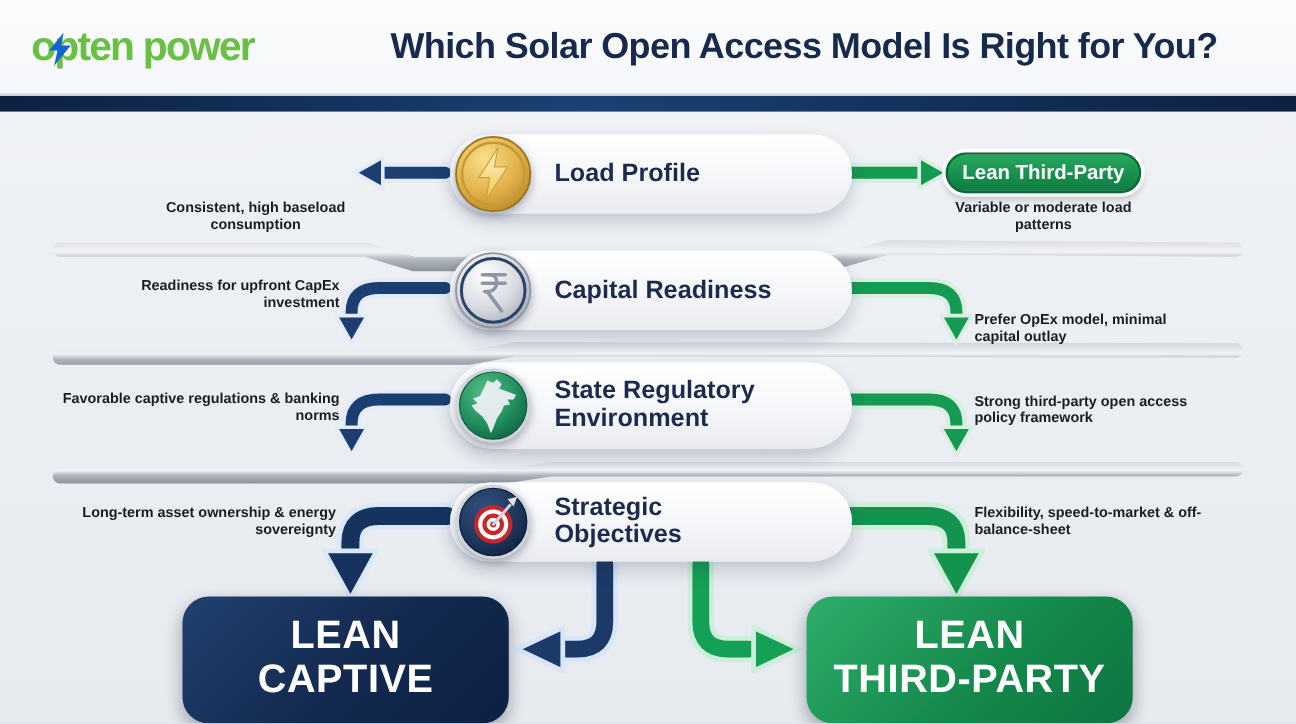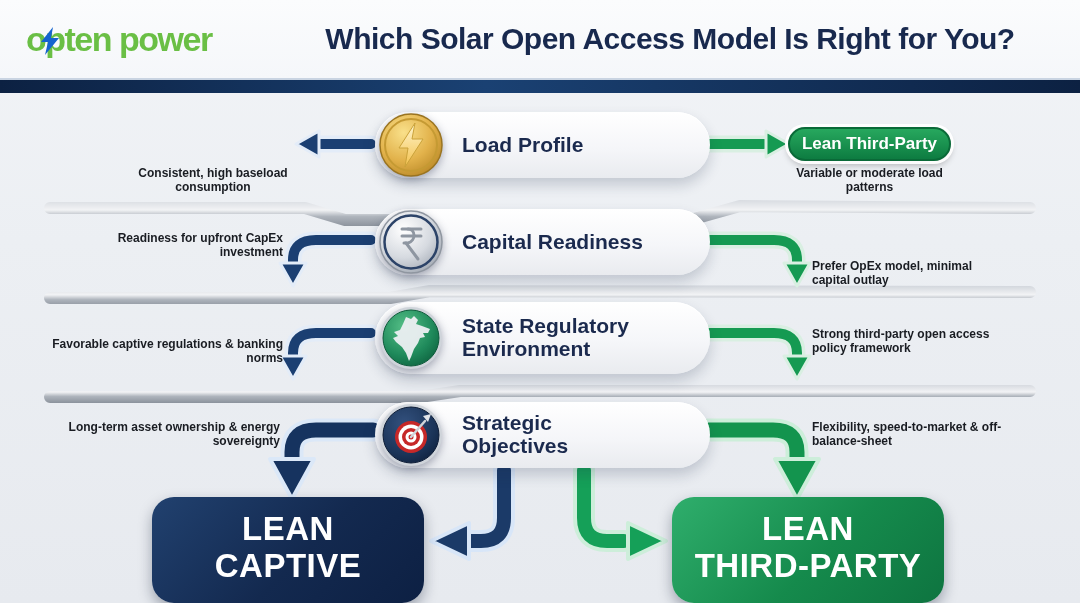--- a/index.html
+++ b/index.html
@@ -40,21 +40,21 @@
         box-shadow:0 0 0 3px rgba(255,255,255,.95),0 4px 7px rgba(0,0,0,.28);}
   .pill-navy{left:133px;width:160px;background:linear-gradient(180deg,#2a4a80,#102a52);border:2px solid #0b1f3f;}
   .pill-green{left:788px;width:163px;background:linear-gradient(180deg,#27a85e,#0d7c41);border:2px solid #0a6a38;}
 
   
   .caption{position:absolute;z-index:2;font-size:12px;font-weight:600;color:#191c22;line-height:1.2;}
   .cp1l{left:118px;top:166px;width:190px;text-align:center;}
   .cp1r{left:777px;top:166px;width:185px;text-align:center;}
   .cp2l{left:98px; top:231px;width:185px;text-align:right;}
   .cp2r{left:812px;top:231px;width:195px;text-align:left;margin-top:28px;}
-  .cp3l{left:43px; top:325px;width:240px;text-align:right;margin-top:12px;}
+  .cp3l{left:43px; top:325px;width:240px;text-align:right;}
   .cp3r{left:812px;top:327px;width:210px;text-align:left;}
   .cp4l{left:60px; top:420px;width:220px;text-align:right;}
   .cp4r{left:812px;top:420px;width:225px;text-align:left;}
 
   
   .outcome{position:absolute;top:497px;width:272px;height:106px;z-index:2;border-radius:22px;
            display:flex;flex-direction:column;justify-content:flex-start;
            padding-top:14px;color:#fff;font-weight:800;font-size:33px;line-height:1.12;
            letter-spacing:.5px;text-align:center;box-shadow:0 6px 14px rgba(15,25,50,.35);}
   .outcome-navy{left:152px;background:linear-gradient(135deg,#21416f 0%,#13294f 55%,#0d2043 100%);}

